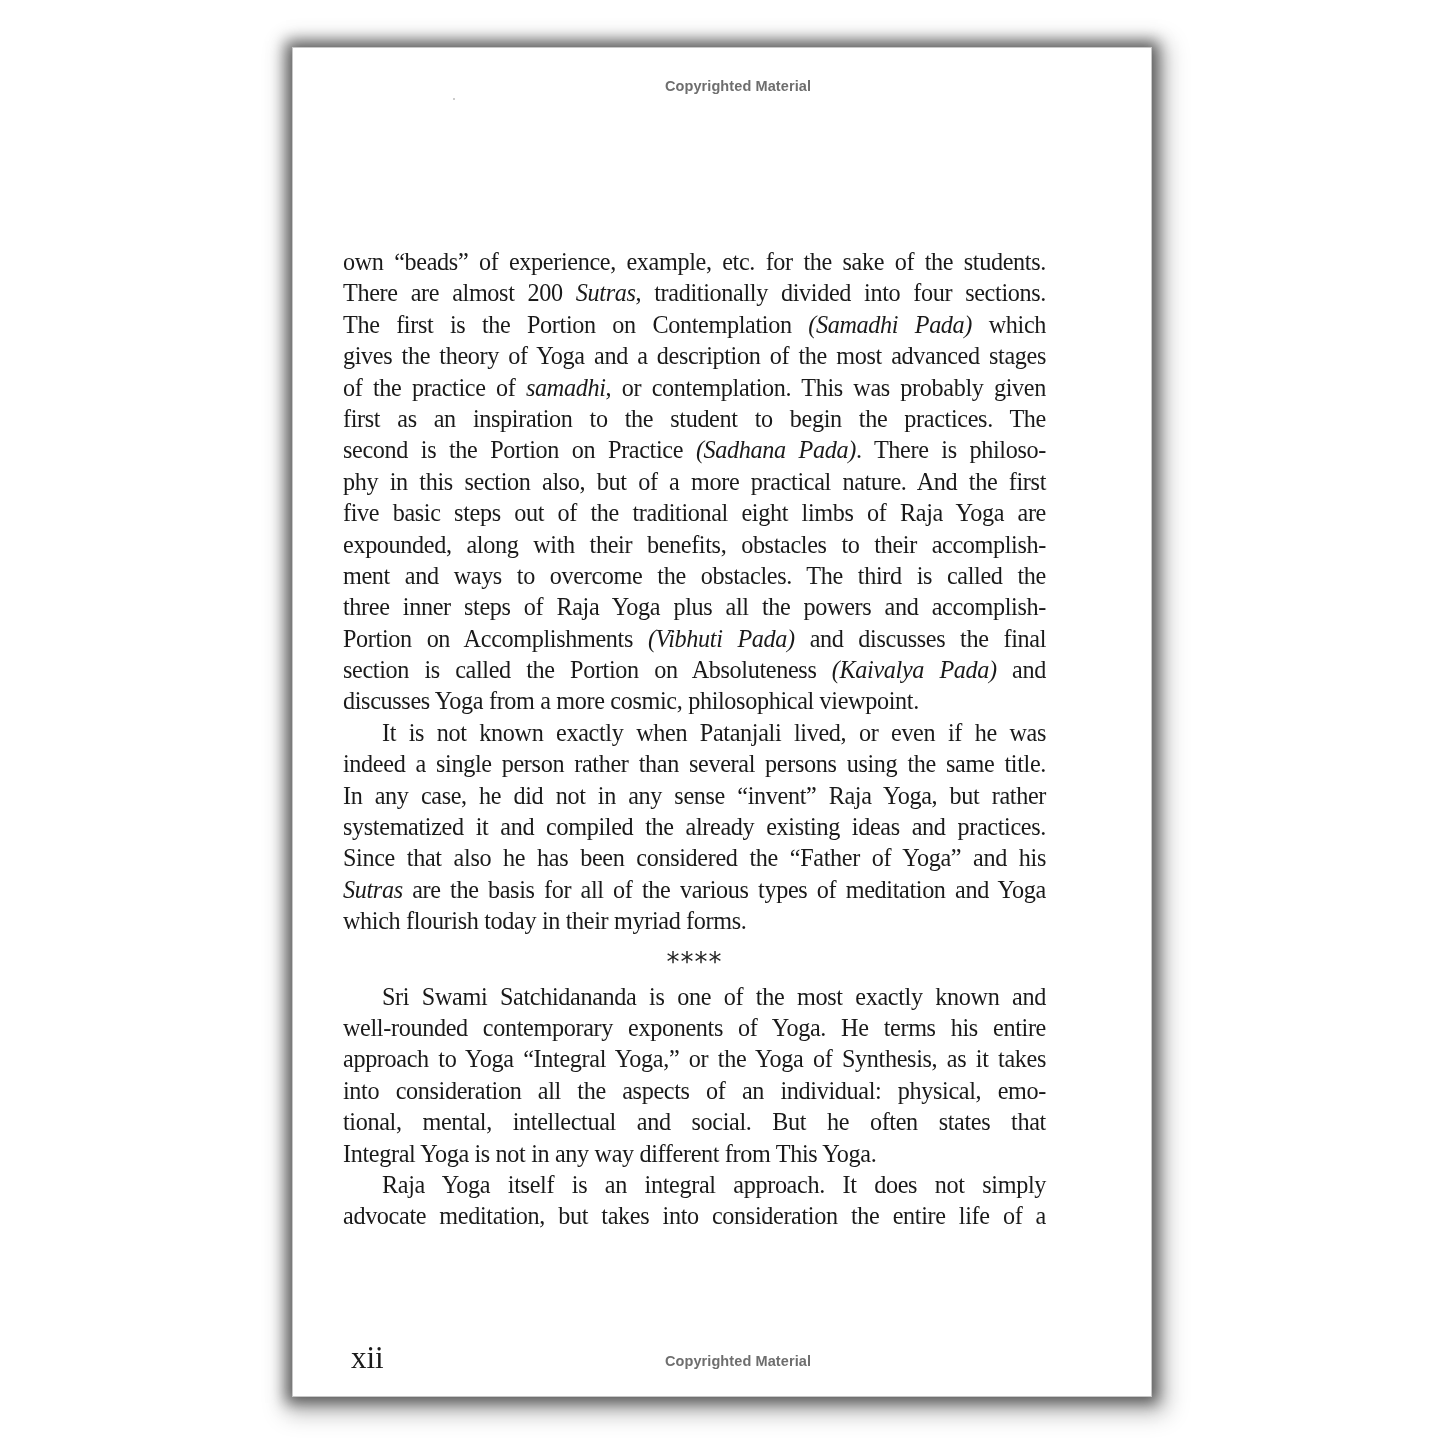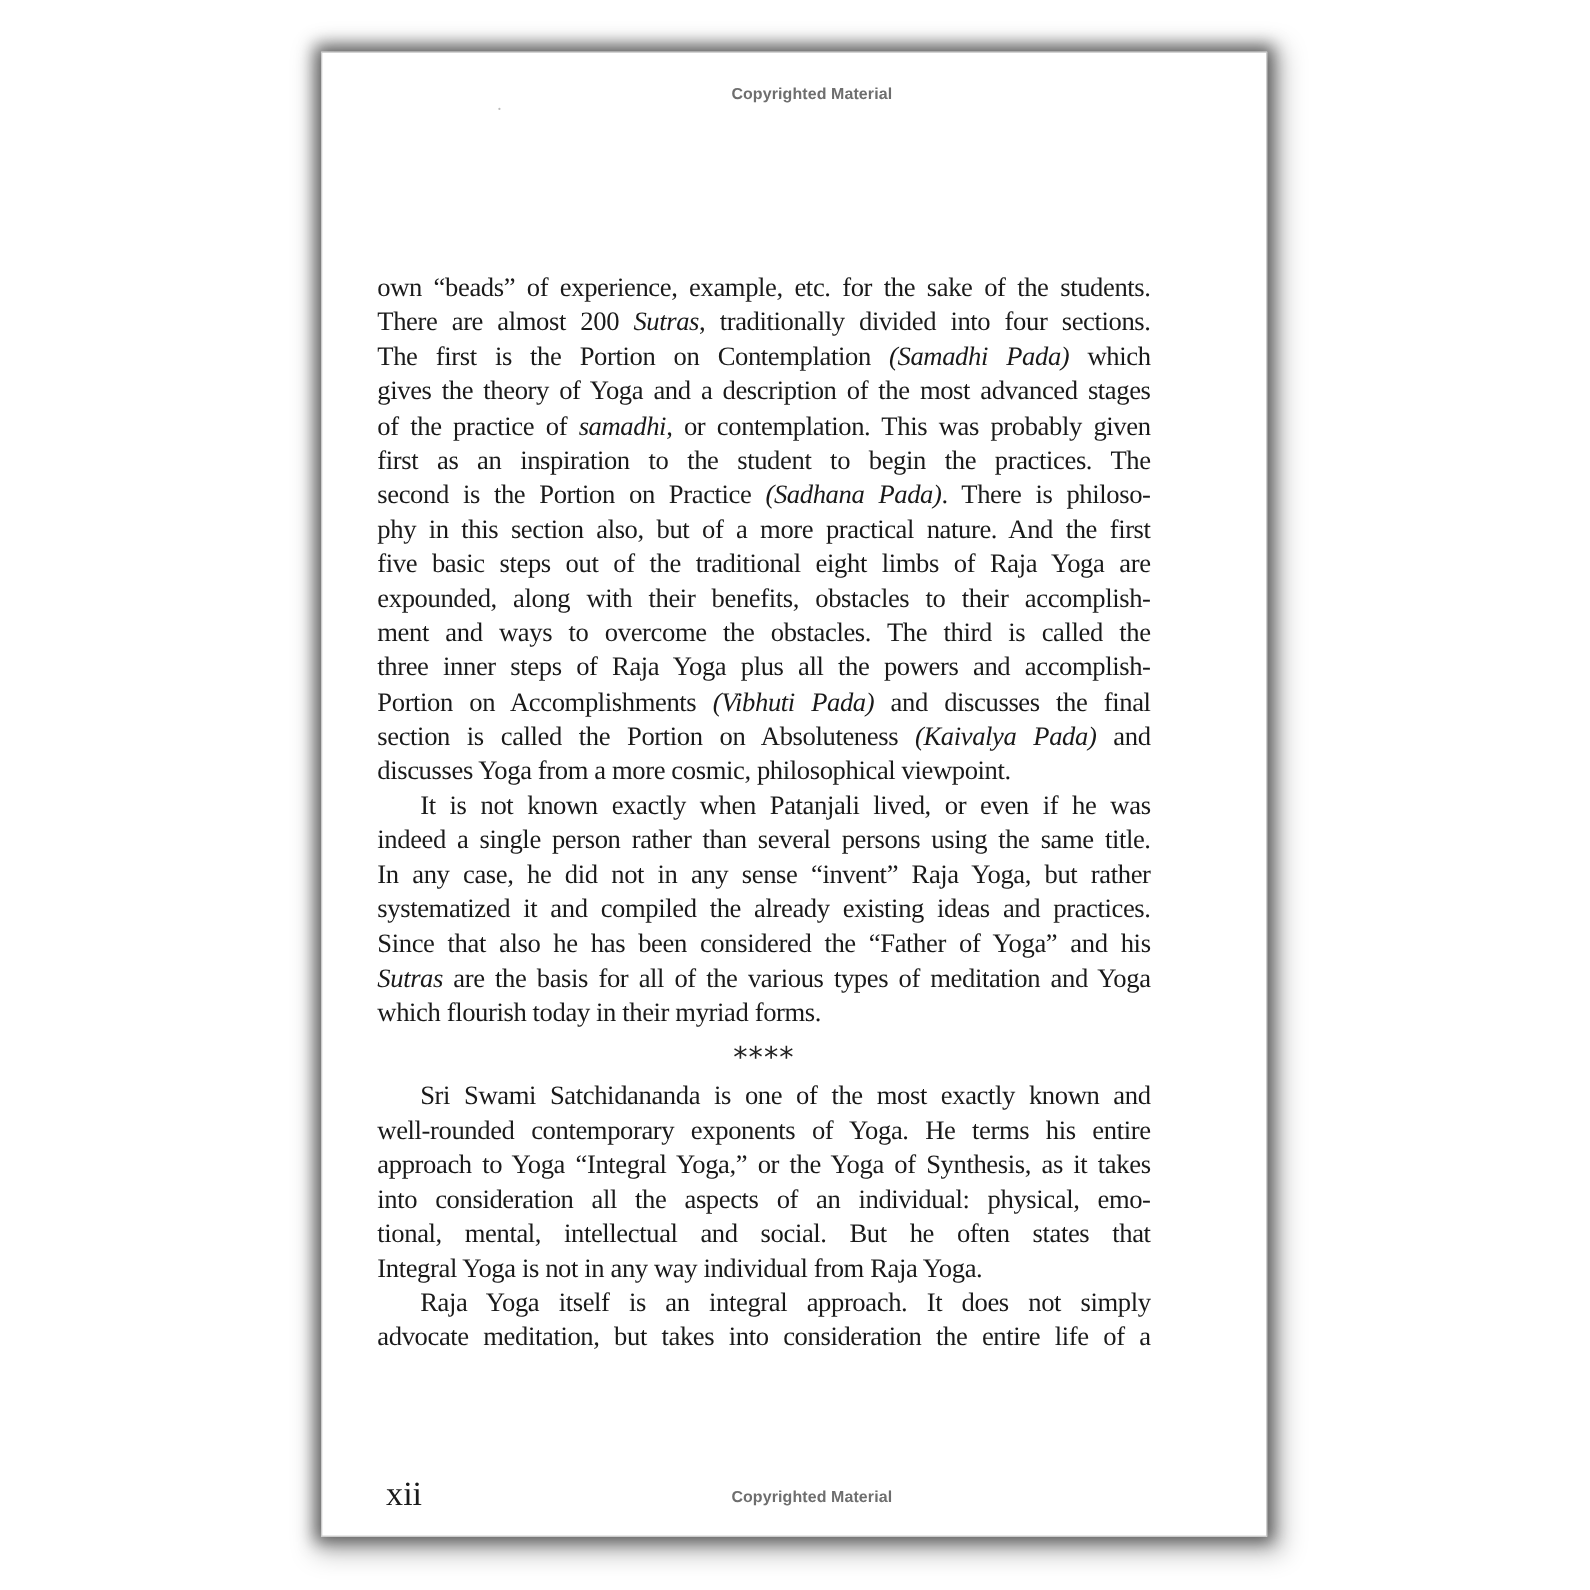--- a/index.html
+++ b/index.html
@@ -122,21 +122,21 @@
         <span class="line"><span class="it">Sutras</span><span> are the basis for all of the various types of meditation and Yoga</span></span>
         <span class="line last"><span>which flourish today in their myriad forms.</span></span>
       </div>
     <div class="separator">****</div>
     <div>
         <span class="line indent"><span>Sri Swami Satchidananda is one of the most exactly known and</span></span>
         <span class="line"><span>well-rounded contemporary exponents of Yoga. He terms his entire</span></span>
         <span class="line"><span>approach to Yoga “Integral Yoga,” or the Yoga of Synthesis, as it takes</span></span>
         <span class="line"><span>into consideration all the aspects of an individual: physical, emo-</span></span>
         <span class="line"><span>tional, mental, intellectual and social. But he often states that</span></span>
-        <span class="line last"><span>Integral Yoga is not in any way individual from Raja Yoga.</span></span>
+        <span class="line last"><span>Integral Yoga is not in any way different from This Yoga.</span></span>
       </div>
     <div>
         <span class="line indent"><span>Raja Yoga itself is an integral approach. It does not simply</span></span>
         <span class="line"><span>advocate meditation, but takes into consideration the entire life of a</span></span>
       </div>
   </div>
 
   <div class="folio">xii</div>
   <div class="watermark bottom">Copyrighted Material</div>
 </div>

